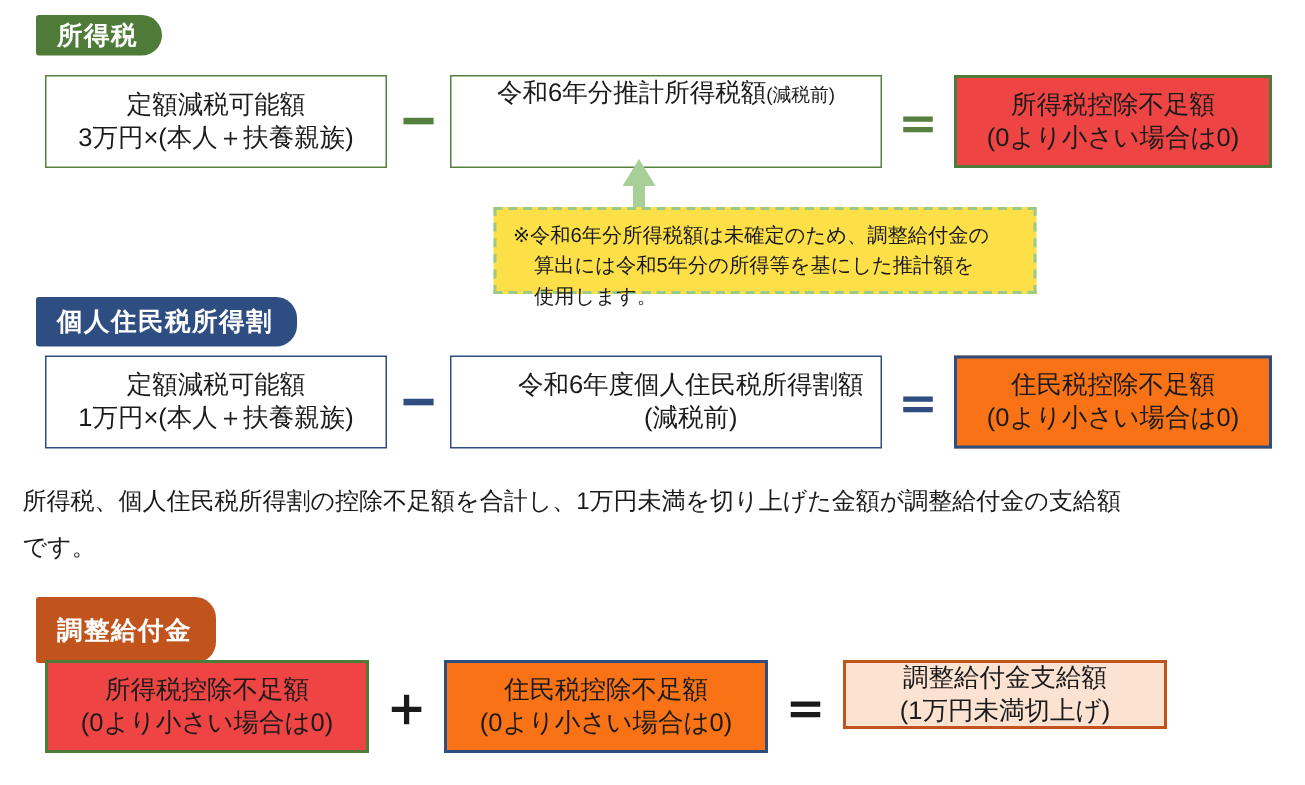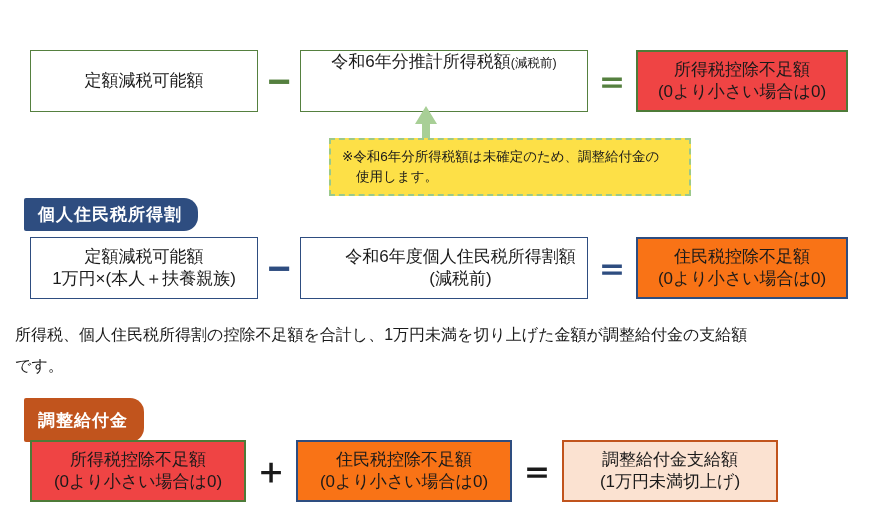--- a/index.html
+++ b/index.html
@@ -86,23 +86,27 @@
     text-align:left;
   }
 
   .arrow{position:absolute;}
 </style>
 </head>
 <body>
 
 <div class="canvas">
 
+  <div class="tag green" style="left:24px;top:10px;height:27px;">
+    <span>所得税</span>
+  </div>
 
   <div class="box bd-green" style="left:30px;top:50px;width:228px;height:62px;">
     <div class="l1">定額減税可能額</div>
+    <div class="l2">3万円×(本人＋扶養親族)</div>
   </div>
 
   <div class="op op-minus-green" style="left:258px;top:50px;width:42px;height:62px;">
     <span>−</span>
   </div>
 
   <div class="box bd-green" style="left:300px;top:50px;width:288px;height:62px;flex-direction:row;align-items:baseline;justify-content:center;">
     <span class="l1">令和6年分推計所得税額</span>
     <span class="sm">(減税前)</span>
   </div>
@@ -115,20 +119,21 @@
     <div class="l1">所得税控除不足額</div>
     <div class="l2">(0より小さい場合は0)</div>
   </div>
 
   <svg class="arrow" width="36" height="50" style="left:408px;top:104px;" viewBox="0 0 36 50">
     <path d="M18 2 L29 20 L22 20 L22 50 L14 50 L14 20 L7 20 Z" fill="#a8cf96"></path>
   </svg>
 
   <div class="note" style="left:329px;top:138px;width:362px;height:58px;">
     <span>※令和6年分所得税額は未確定のため、調整給付金の</span>
+    <span class="ind">算出には令和5年分の所得等を基にした推計額を</span>
     <span class="ind">使用します。</span>
   </div>
 
   <div class="tag blue" style="left:24px;top:198px;height:33px;">
     <span>個人住民税所得割</span>
   </div>
 
   <div class="box bd-blue" style="left:30px;top:237px;width:228px;height:62px;">
     <div class="l1">定額減税可能額</div>
     <div class="l2">1万円×(本人＋扶養親族)</div>
@@ -172,18 +177,18 @@
 
   <div class="box bd-blue-hi" style="left:296px;top:440px;width:216px;height:62px;">
     <div class="l1">住民税控除不足額</div>
     <div class="l2">(0より小さい場合は0)</div>
   </div>
 
   <div class="op op-dark" style="left:512px;top:440px;width:50px;height:62px;">
     <span>＝</span>
   </div>
 
-  <div class="box bd-orange-hi" style="left:562px;top:440px;width:216px;height:62px;">
+  <div class="box bd-orange-hi" style="left:562px;top:440px;width:216px;height:46px;">
     <div class="l1">調整給付金支給額</div>
     <div class="l2">(1万円未満切上げ)</div>
   </div>
 
 </div>
 
 </body></html>

